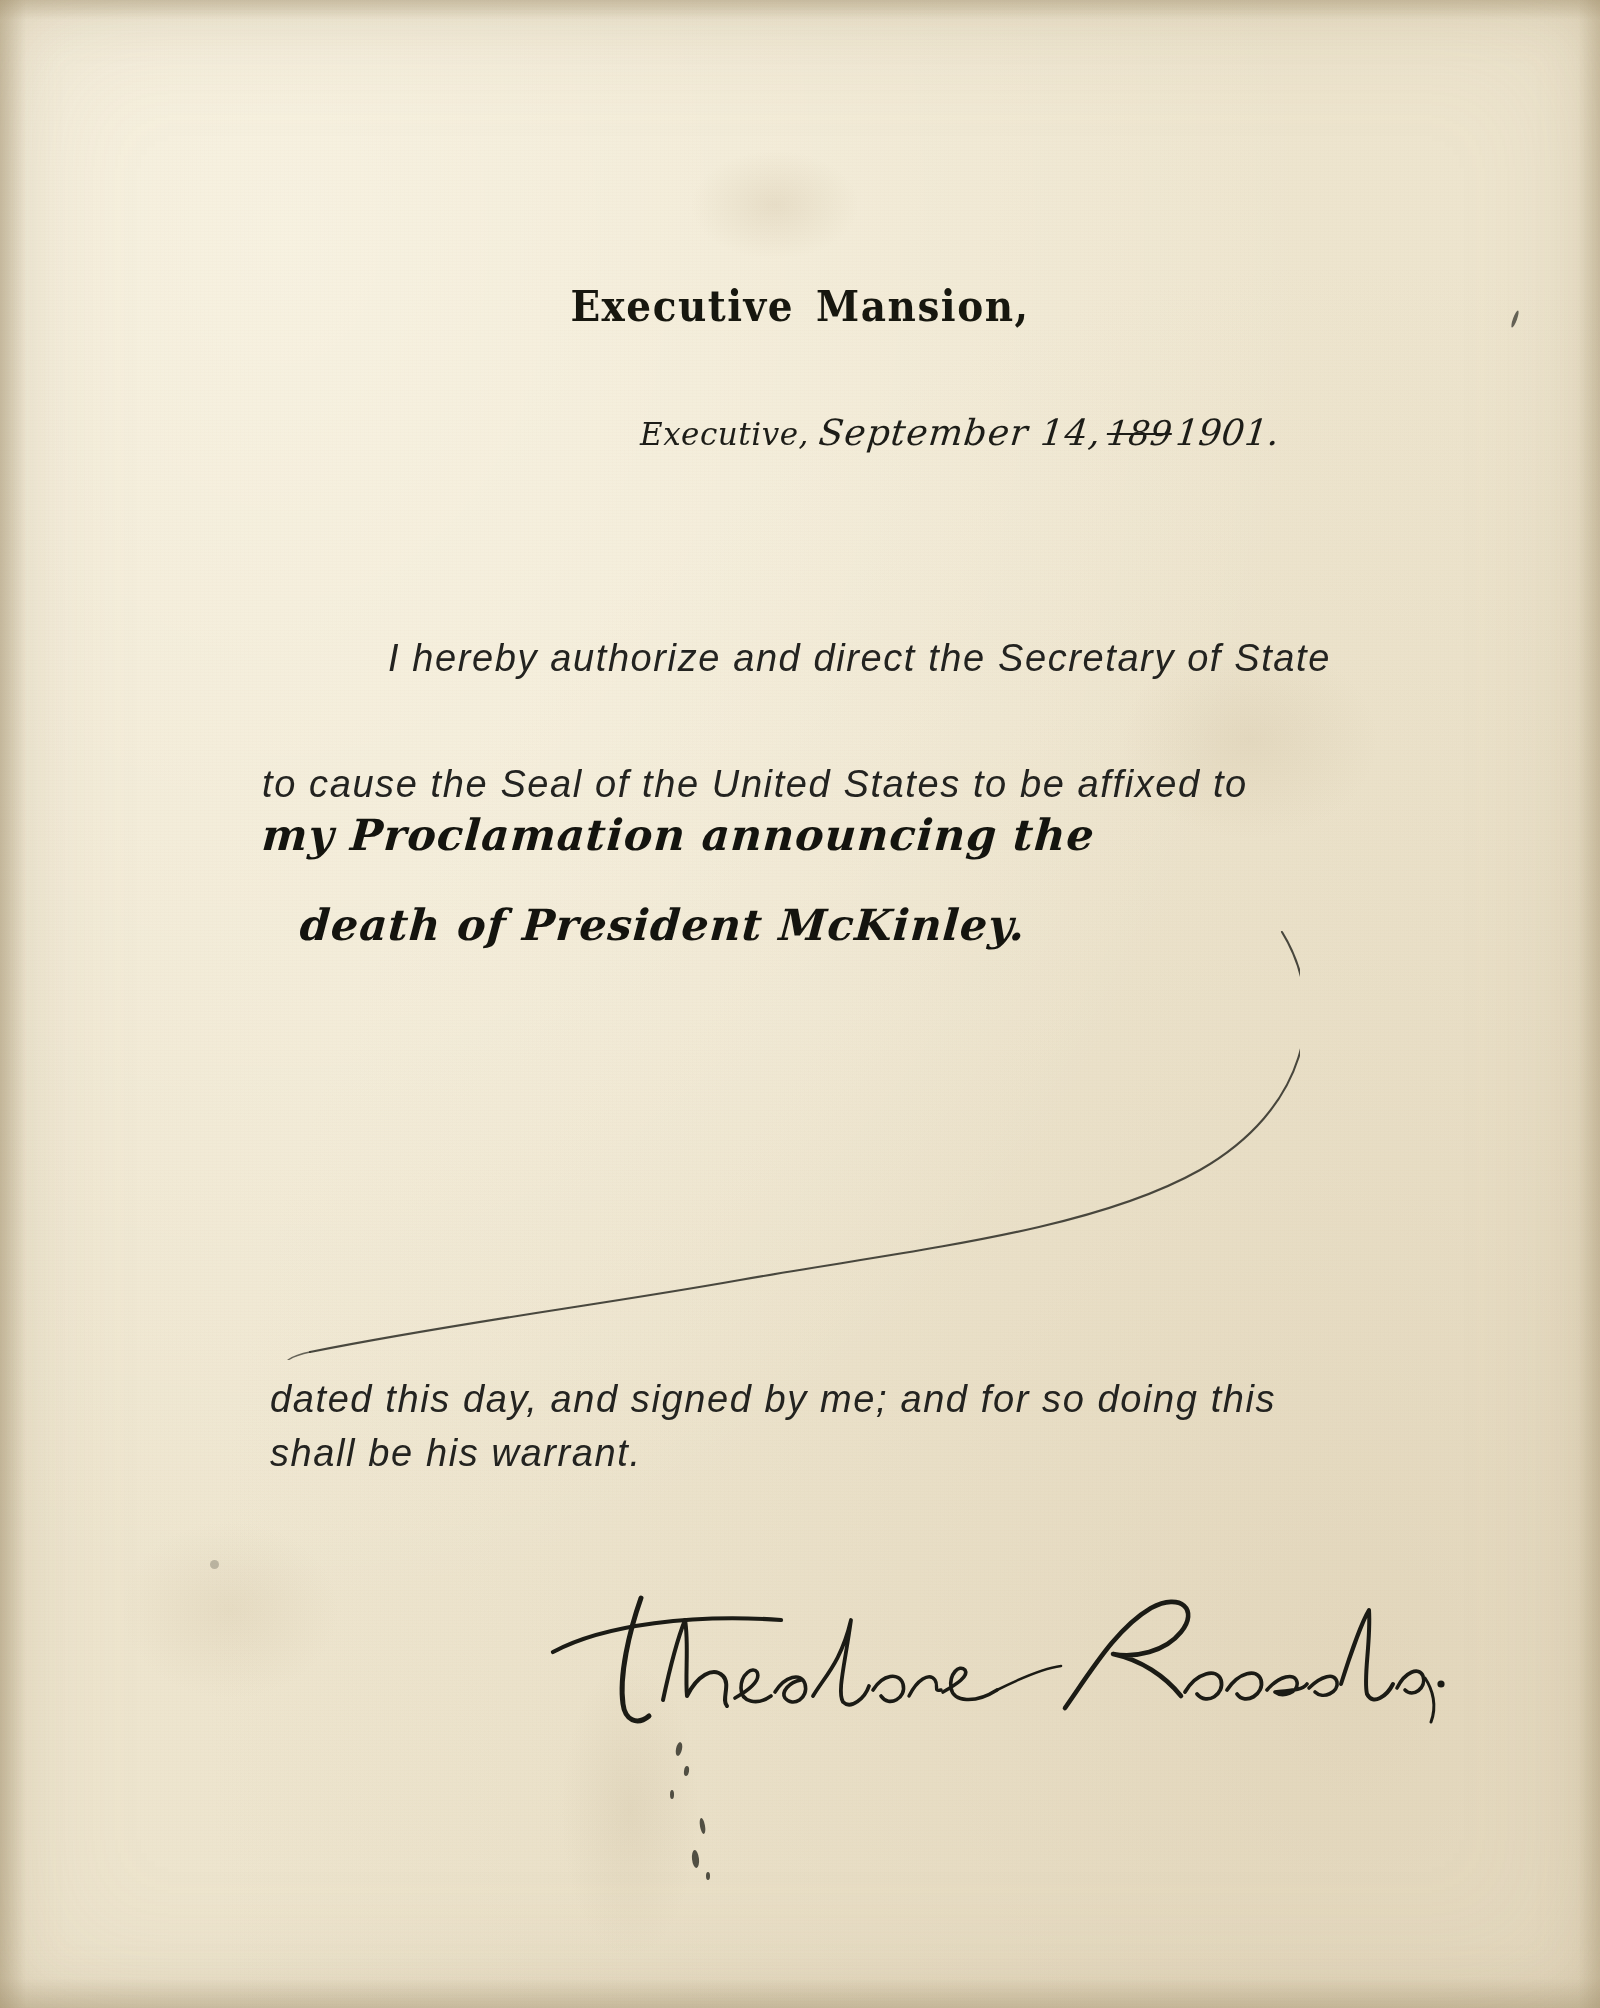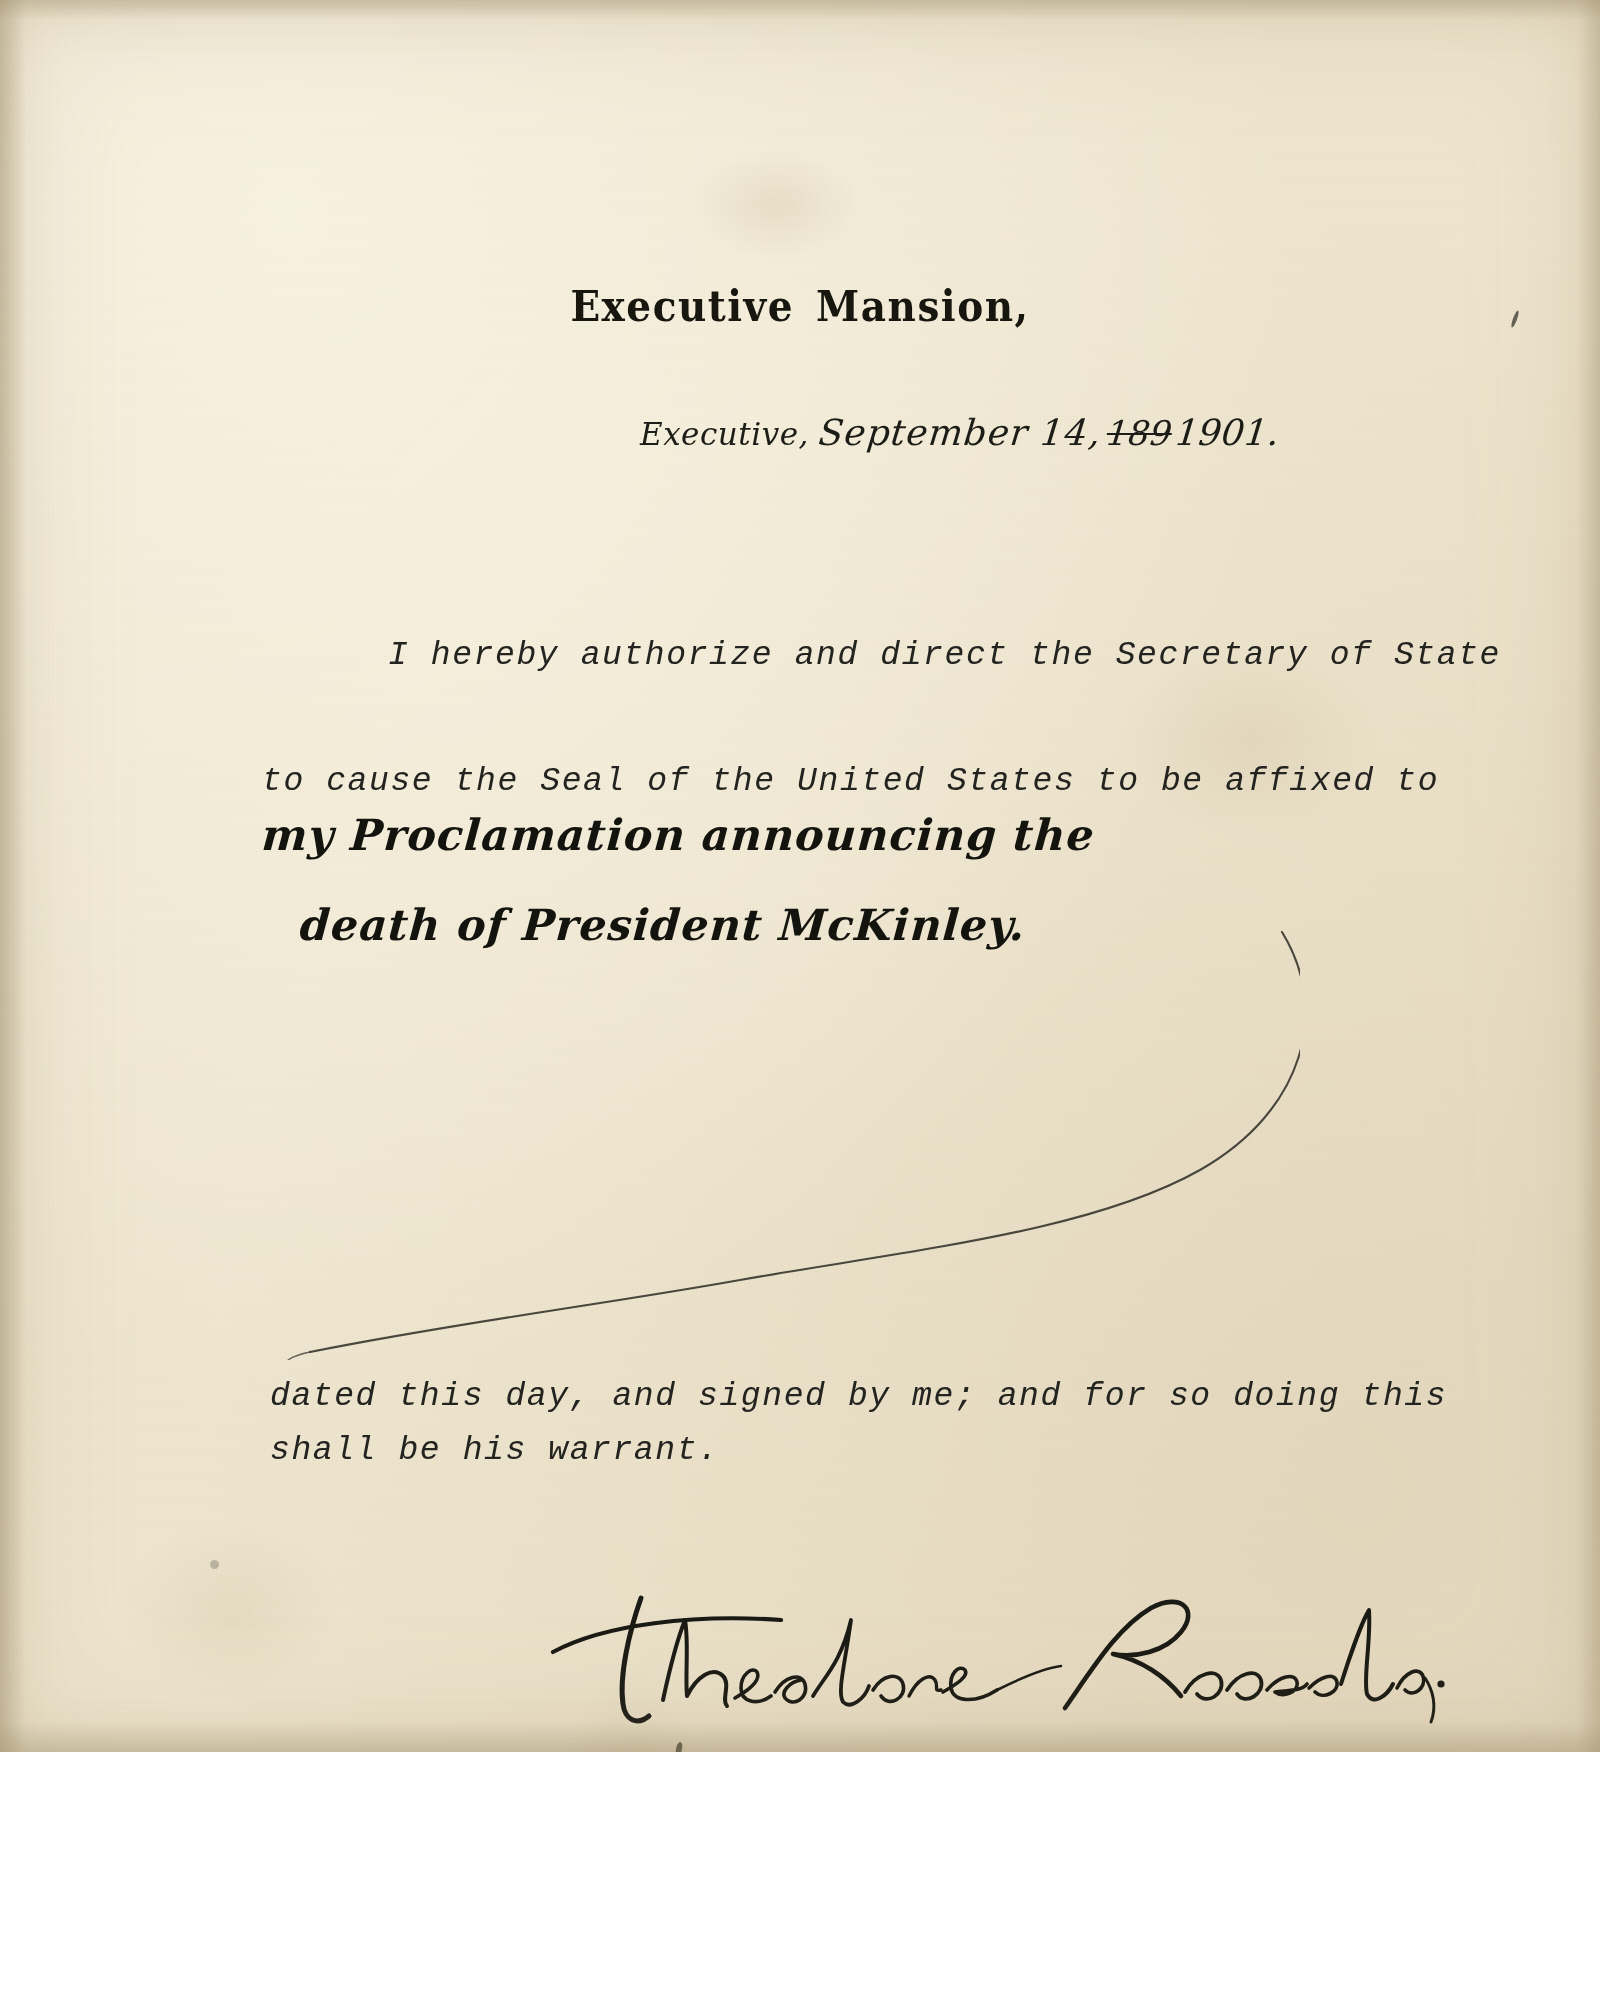--- a/index.html
+++ b/index.html
@@ -11,21 +11,21 @@
     width: 1600px;
     height: 2008px;
     overflow: hidden;
     font-family: "Liberation Serif", serif;
   }
 
   
   .page {
     position: relative;
     width: 1600px;
-    height: 1752px;
+    height: 2008px;
     background: #efe7d2;
     background-image:
       radial-gradient(ellipse at 18% 12%, rgba(255,252,240,0.55) 0%, rgba(255,252,240,0) 55%),
       radial-gradient(ellipse at 85% 85%, rgba(210,193,160,0.40) 0%, rgba(210,193,160,0) 60%),
       radial-gradient(ellipse at 50% 50%, rgba(243,236,216,0.65) 0%, rgba(230,219,191,0.2) 70%);
     overflow: hidden;
   }
   
   .grain {
     position: absolute;
@@ -137,23 +137,23 @@
   }
   .dateline .year {
     margin-left: 4px;
     display: inline-block;
     transform: skewX(-6deg);
     font-size: 36px;
   }
 
   .body-line {
     position: absolute;
-    font-family: Liberation Mono, monospace;
-    font-style: italic;
-    font-size: 33px;
+    font-family: Liberation Sans, sans-serif;
+    font-style: italic;
+    font-size: 38px;
     letter-spacing: 1.6px;
     color: #232320;
     white-space: nowrap;
     text-align: right;
   }
   .b1 { left: 388px; top: 637px; }
   .b2 { left: 262px; top: 763px; }
 
   
   .insert-line {

